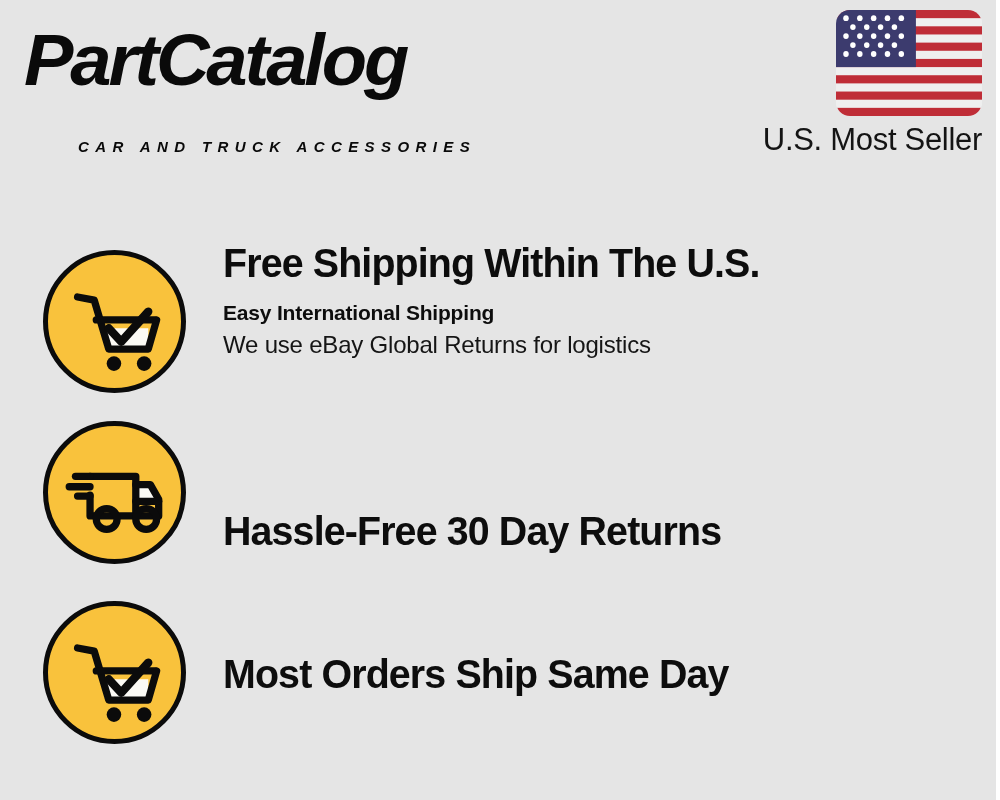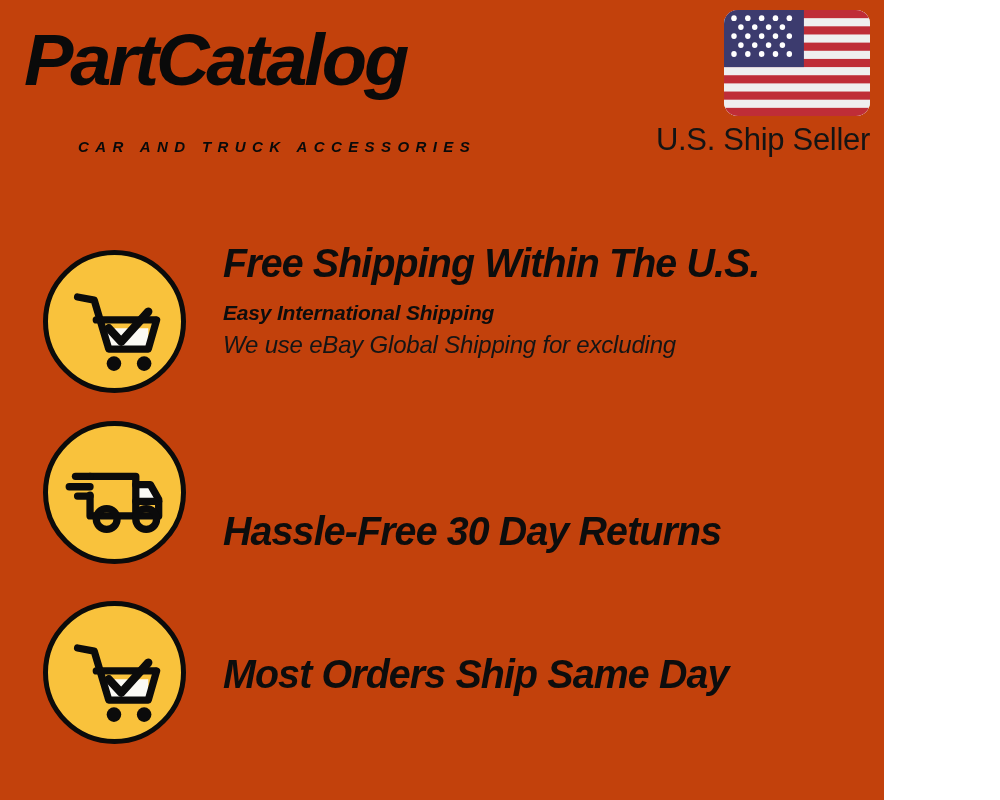--- a/index.html
+++ b/index.html
@@ -8,23 +8,23 @@
     padding: 0;
     background: #ffffff;
   }
   body {
     font-family: "Liberation Sans", "DejaVu Sans", sans-serif;
     color: #111111;
     -webkit-font-smoothing: antialiased;
   }
   #page {
     position: relative;
-    width: 884px;
+    width: 996px;
     height: 800px;
-    background: #c2410c;
+    background: #e5e5e5;
     overflow: hidden;
   }
 
   
   .logo-block {
     position: absolute;
     left: 24px;
     top: 22px;
     width: 470px;
     height: 95px;
@@ -126,21 +126,20 @@
     transform: translate(-50%, -50%);
     width: 104px;
     height: 104px;
     display: block;
   }
 
   .feature-text {
     position: absolute;
     left: 223px;
     right: 10px;
-    font-style: italic;
   }
   .headline {
     font-weight: bold;
     font-size: 41px;
     line-height: 50px;
     letter-spacing: -0.9px;
     color: #0d0d0d;
     white-space: nowrap;
     transform: scaleX(0.96);
     transform-origin: left center;
@@ -211,42 +210,42 @@
           <circle cx="58" cy="43" r="3.6"></circle>
             <circle cx="76" cy="43" r="3.6"></circle>
           <circle cx="13" cy="54" r="3.6"></circle>
             <circle cx="31" cy="54" r="3.6"></circle>
           <circle cx="49" cy="54" r="3.6"></circle>
             <circle cx="67" cy="54" r="3.6"></circle>
           <circle cx="85" cy="54" r="3.6"></circle>
         </g>
       </svg>
     </div>
-    <div class="seller-text">U.S. Ship Seller</div>
+    <div class="seller-text">U.S. Most Seller</div>
   </div>
 
   <div class="features">
 
     <div class="feature-row row-0">
       <div class="badge">
         <svg viewBox="0 0 100 100" aria-hidden="true">
           <path d="M22 74 L40 74 L40 56 L82 56 L82 74 L26 74 Z" fill="#FBFAF5"></path>
           <g fill="none" stroke="#0b0b0b" stroke-width="7" stroke-linecap="round" stroke-linejoin="round">
             <path d="M14 26 L30 29 L44 76 L82 76 L90 48"></path>
             <path d="M32 48 L88 48"></path>
           </g>
           <path d="M44 56 L56 69 L82 40" fill="none" stroke="#0b0b0b" stroke-width="8" stroke-linecap="round" stroke-linejoin="round"></path>
           <circle cx="49" cy="90" r="7" fill="#0b0b0b"></circle>
           <circle cx="78" cy="90" r="7" fill="#0b0b0b"></circle>
         </svg>
       </div>
       <div class="feature-text">
         <div class="headline">Free Shipping Within The U.S.</div>
         <div class="subhead">Easy International Shipping</div>
-        <div class="subline">We use eBay Global Shipping for excluding</div>
+        <div class="subline">We use eBay Global Returns for logistics</div>
       </div>
     </div>
 
     <div class="feature-row row-1">
       <div class="badge">
         <svg viewBox="0 0 100 100" aria-hidden="true">
           <path d="M72 40 L84 40 L92 54 L92 58 L72 58 Z" fill="#FBFAF5"></path>
           <g fill="none" stroke="#0b0b0b" stroke-width="7" stroke-linecap="round" stroke-linejoin="round">
             <path d="M26 34 L70 34 L70 72 L26 72 L26 52"></path>
             <path d="M70 42 L84 42 L92 56 L92 72 L70 72"></path>

